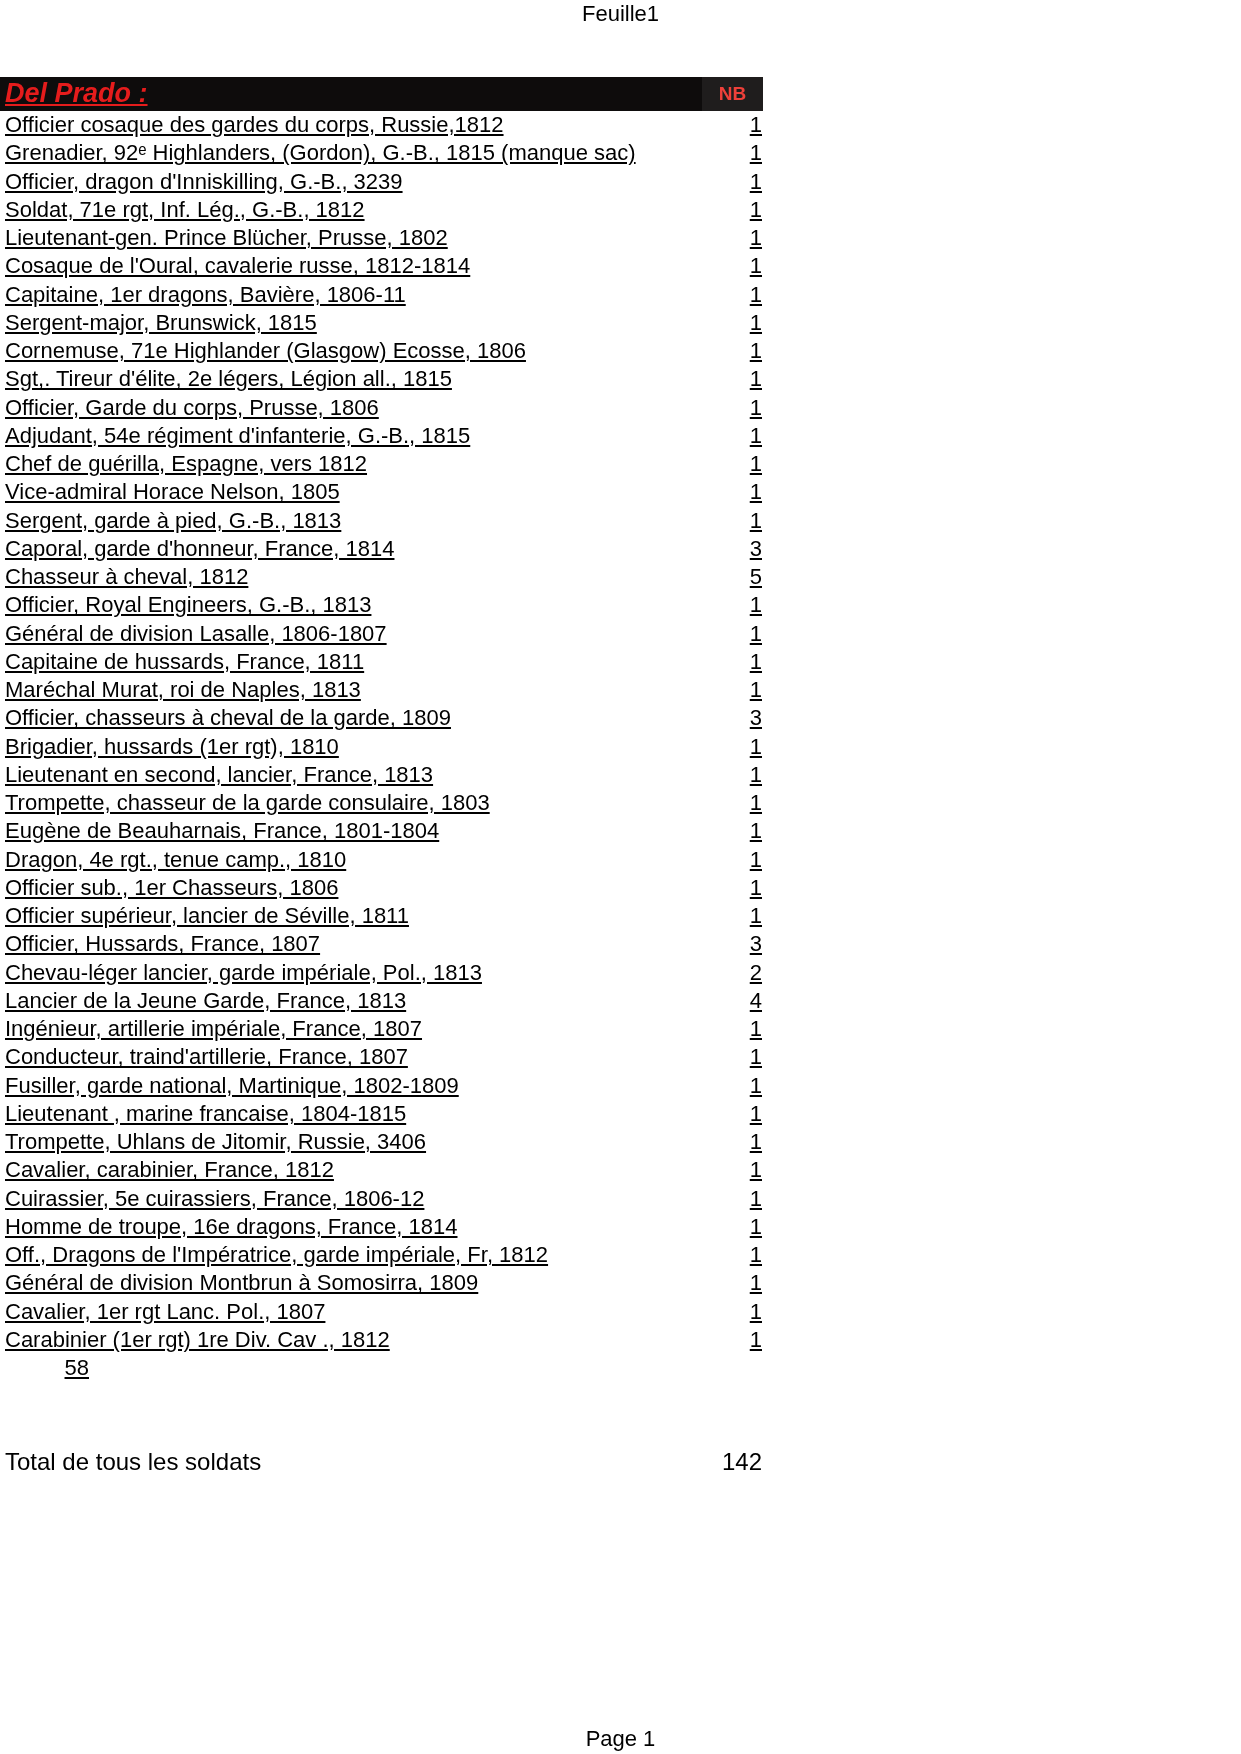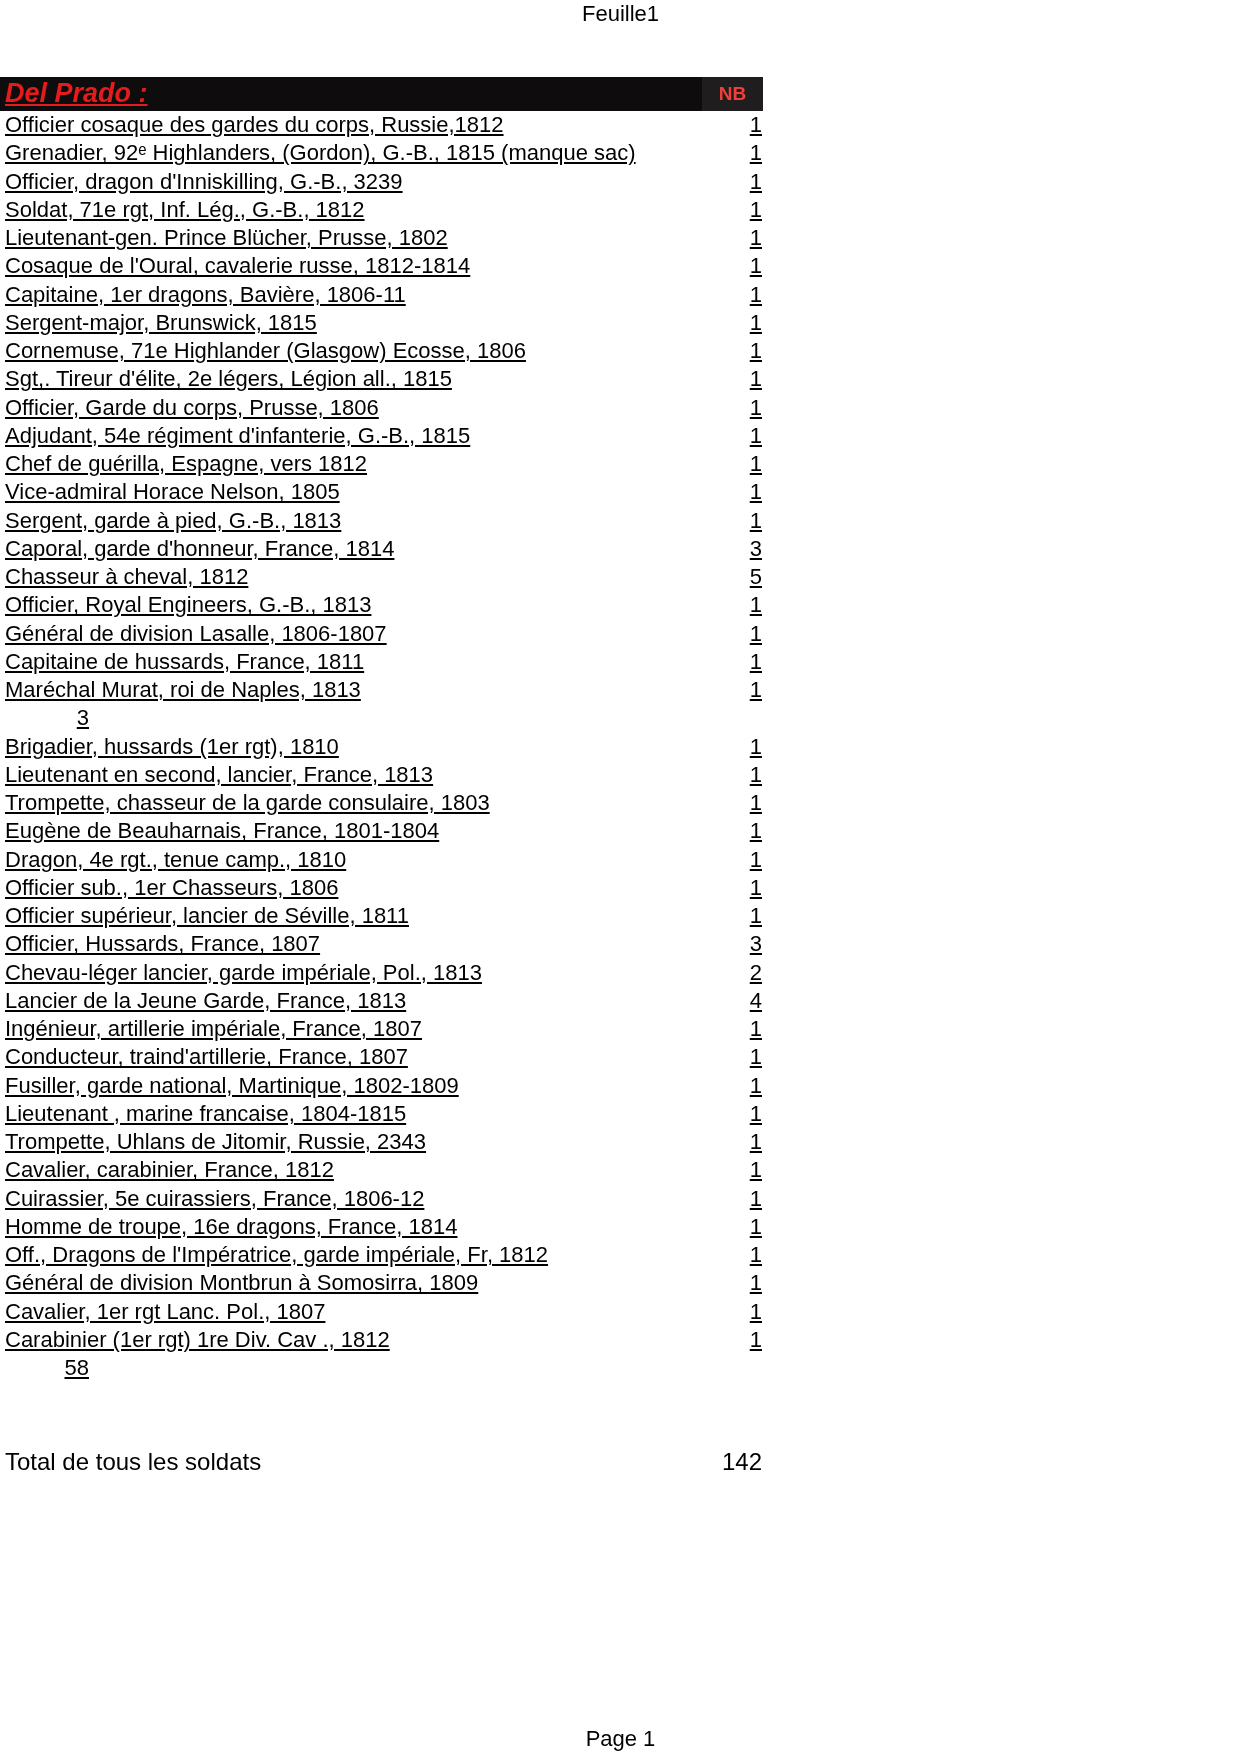--- a/index.html
+++ b/index.html
@@ -192,20 +192,21 @@
       </div>
       <div class="row">
         <div class="label">Capitaine de hussards, France, 1811</div>
         <div class="nb">1</div>
       </div>
       <div class="row">
         <div class="label">Maréchal Murat, roi de Naples, 1813</div>
         <div class="nb">1</div>
       </div>
       <div class="row">
+        <div class="label">Officier, chasseurs à cheval de la garde, 1809</div>
         <div class="nb">3</div>
       </div>
       <div class="row">
         <div class="label">Brigadier, hussards (1er rgt), 1810</div>
         <div class="nb">1</div>
       </div>
       <div class="row">
         <div class="label">Lieutenant en second, lancier, France, 1813</div>
         <div class="nb">1</div>
       </div>
@@ -251,21 +252,21 @@
       </div>
       <div class="row">
         <div class="label">Fusiller, garde national, Martinique, 1802-1809</div>
         <div class="nb">1</div>
       </div>
       <div class="row">
         <div class="label">Lieutenant , marine francaise, 1804-1815</div>
         <div class="nb">1</div>
       </div>
       <div class="row">
-        <div class="label">Trompette, Uhlans de Jitomir, Russie, 2343</div>
+        <div class="label">Trompette, Uhlans de Jitomir, Russie, 3406</div>
         <div class="nb">1</div>
       </div>
       <div class="row">
         <div class="label">Cavalier, carabinier, France, 1812</div>
         <div class="nb">1</div>
       </div>
       <div class="row">
         <div class="label">Cuirassier, 5e cuirassiers, France, 1806-12</div>
         <div class="nb">1</div>
       </div>

